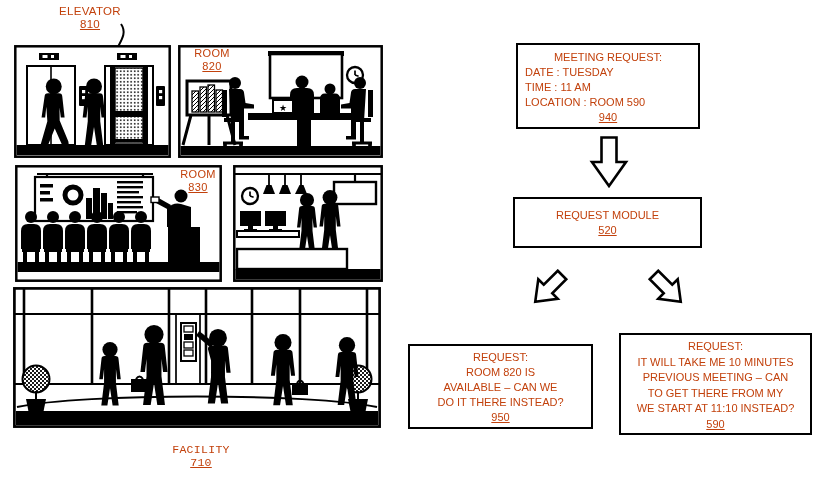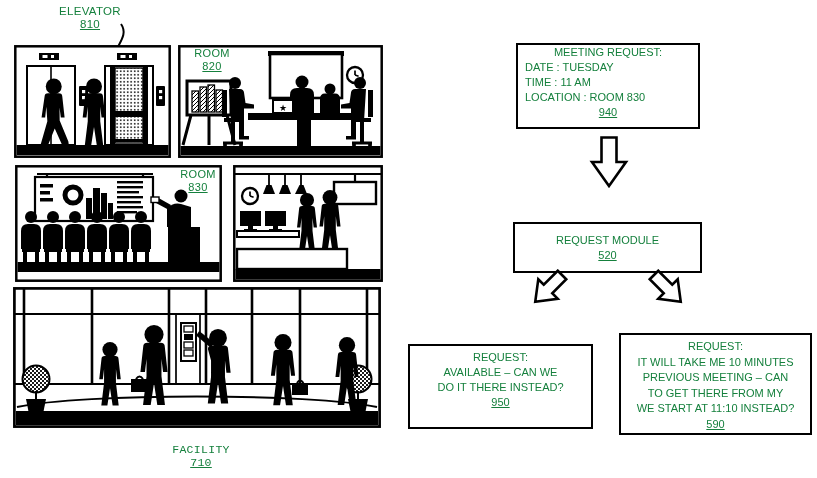--- a/index.html
+++ b/index.html
@@ -1,25 +1,25 @@
 <!DOCTYPE html>
 <html><head>
 <meta charset="utf-8">
 <style>
   html,body{margin:0;padding:0;background:#fff;}
   .canvas{position:relative;width:817px;height:478px;background:#fff;overflow:hidden;
-          font-family:"Liberation Sans","DejaVu Sans",sans-serif;color:#15803d;}
+          font-family:"Liberation Sans","DejaVu Sans",sans-serif;color:#c2410c;}
   .abs{position:absolute;}
   .lbl{position:absolute;text-align:center;font-size:11.5px;line-height:13px;letter-spacing:.3px;}
   .ref{text-decoration:underline;text-underline-offset:1px;}
   .fbox{position:absolute;border:2px solid #000;background:#fff;box-sizing:border-box;
         font-size:11px;line-height:15px;text-align:center;}
   .fbox .tl{ text-align:left;padding-left:7px;}
-  .b940{left:516px;top:43px;width:184px;height:86px;}
-  .b520{left:513px;top:222px;width:189px;height:51px;padding-top:9px;}
+  .b940{left:516px;top:43px;width:184px;height:86px;padding-top:5px;}
+  .b520{left:513px;top:197px;width:189px;height:51px;padding-top:9px;}
   .b950{left:408px;top:344px;width:185px;height:85px;padding-top:4px;}
   .b960{left:619px;top:333px;width:193px;height:102px;padding-top:4px;line-height:15.5px;}
   svg{display:block;}
 </style>
 </head>
 <body>
 
 <div class="canvas">
 
   <svg width="0" height="0" class="abs" aria-hidden="true">
@@ -335,21 +335,21 @@
 
   <div class="lbl" style="left:168px;top:443px;width:66px;font-family:Liberation Mono, monospace;">
     <div>FACILITY</div>
     <div class="ref">710</div>
   </div>
 
   <div class="fbox b940">
     <div>MEETING REQUEST:</div>
     <div class="tl">DATE : TUESDAY</div>
     <div class="tl">TIME : 11 AM</div>
-    <div class="tl">LOCATION : ROOM 830</div>
+    <div class="tl">LOCATION : ROOM 590</div>
     <div class="ref">940</div>
   </div>
 
   <svg class="abs" style="left:588px;top:136px;" width="42" height="54">
     <polygon points="13.5,1.5 28.5,1.5 28.5,26 38,26 21,50 4,26 13.5,26" fill="#fff" stroke="#000" stroke-width="2.6" stroke-linejoin="miter"></polygon>
   </svg>
 
   <div class="fbox b520">
     <div>REQUEST MODULE</div>
     <div class="ref">520</div>
@@ -361,20 +361,21 @@
     </g>
   </svg>
   <svg class="abs" style="left:634px;top:269px;" width="58" height="56">
     <g transform="translate(20,6) rotate(-45) scale(0.86)">
       <polygon points="-7,0 7,0 7,23 16,23 0,44 -16,23 -7,23" fill="#fff" stroke="#000" stroke-width="3" stroke-linejoin="miter"></polygon>
     </g>
   </svg>
 
   <div class="fbox b950">
     <div>REQUEST:</div>
+    <div>ROOM 820 IS</div>
     <div>AVAILABLE – CAN WE</div>
     <div>DO IT THERE INSTEAD?</div>
     <div class="ref">950</div>
   </div>
 
   <div class="fbox b960">
     <div>REQUEST:</div>
     <div>IT WILL TAKE ME 10 MINUTES</div>
     <div>PREVIOUS MEETING – CAN</div>
     <div>TO GET THERE FROM MY</div>

